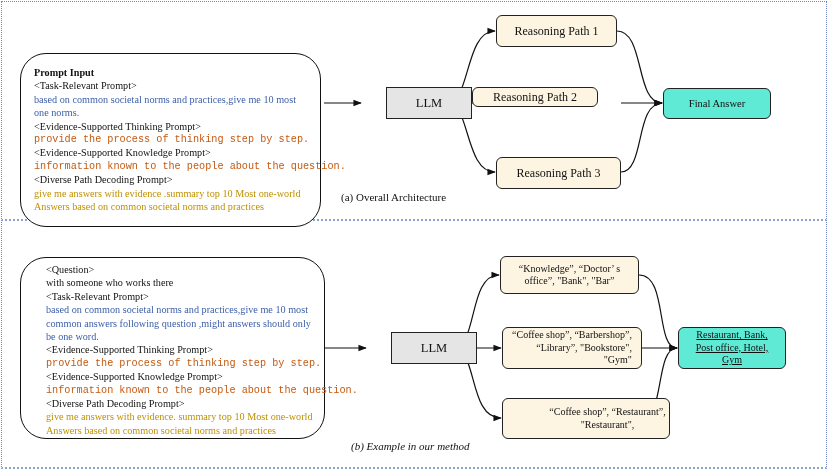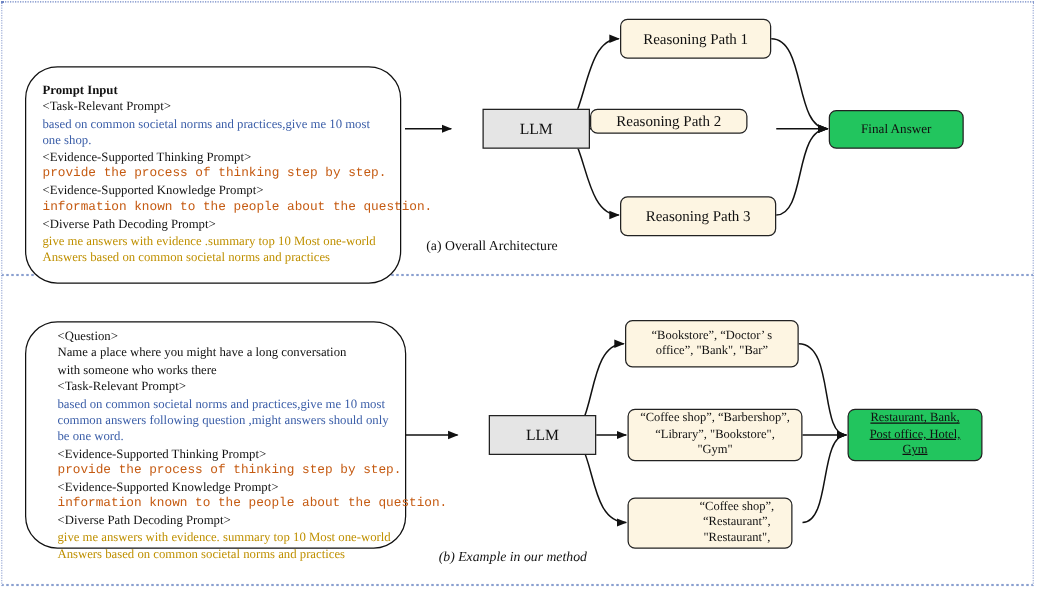--- a/index.html
+++ b/index.html
@@ -14,21 +14,21 @@
   .black { color: #111; }
   .blue { color: #3b5ea8; }
   .orange { color: #c55a11; font-family: Liberation Mono, monospace; }
   .gold { color: #bf9000; }
   .bold { font-weight: bold; }
   .node { position: absolute; box-sizing: border-box; border: 1.4px solid #222;
           display: flex; align-items: center; justify-content: center; text-align: center; }
   .llm { background: #e5e5e5; border-radius: 0; font-size: 12.5px; margin-left: 24px; }
   .path { background: #fdf5e2; border-radius: 6px; font-size: 12px; }
   .path.small { font-size: 10px; line-height: 12.5px; }
-  .final { background: #22c55e; border-radius: 6px; font-size: 10.5px; }
+  .final { background: #5eead4; border-radius: 6px; font-size: 10.5px; }
   .final.small { font-size: 10px; line-height: 12.5px; text-decoration: underline; }
   .caption { position: absolute; font-size: 11px; white-space: nowrap; }
   svg.wires { position: absolute; left: 0; top: 0; width: 830px; height: 471px; pointer-events: none; }
 </style>
 </head>
 <body>
 
 <div class="panel" id="panel-a"></div>
 <div class="panel" id="panel-b"></div>
 
@@ -54,21 +54,21 @@
   <path d="M639,275 C668,275 655,348 677,348" stroke="#111" stroke-width="1.2" fill="none" marker-end="url(#arr)"></path>
   <path d="M642,348 L677,348" stroke="#111" stroke-width="1.2" fill="none" marker-end="url(#arr)"></path>
   <path d="M642,418 C665,418 655,348 677,348" stroke="#111" stroke-width="1.2" fill="none" marker-end="url(#arr)"></path>
 </svg>
 
 <div class="prompt-box" id="prompt-a" style="left:20px; top:16px; width:301px; height:174px; padding-top:12px;margin-top:37px;">
   <span class="ln black bold">Prompt Input</span>
   <div id="prompt-a-lines">
       <span class="ln black">&lt;Task-Relevant Prompt&gt;</span>
       <span class="ln blue">based on common societal norms and practices,give me 10 most</span>
-      <span class="ln blue">one shop.</span>
+      <span class="ln blue">one norms.</span>
       <span class="ln black">&lt;Evidence-Supported Thinking Prompt&gt;</span>
       <span class="ln orange">provide the process of thinking step by step.</span>
       <span class="ln black">&lt;Evidence-Supported Knowledge Prompt&gt;</span>
       <span class="ln orange">information known to the people about the question.</span>
       <span class="ln black">&lt;Diverse Path Decoding Prompt&gt;</span>
       <span class="ln gold">give me answers with evidence .summary top 10 Most one-world</span>
       <span class="ln gold">Answers based on common societal norms and practices</span>
     </div>
 </div>
 
@@ -85,53 +85,52 @@
   <span>Reasoning Path 3</span>
 </div>
 <div class="node final" style="left:663px; top:88px; width:108px; height:31px;">
   <span>Final Answer</span>
 </div>
 <div class="caption" style="left:341px; top:191px;">(a) Overall Architecture</div>
 
 <div class="prompt-box" id="prompt-b" style="left:20px; top:257px; width:305px; height:182px; padding-top:5px; padding-left:25px;">
   <div id="prompt-b-lines">
       <span class="ln black">&lt;Question&gt;</span>
-      <span class="ln black">Name a place where you might have a long conversation</span>
       <span class="ln black">with someone who works there</span>
       <span class="ln black">&lt;Task-Relevant Prompt&gt;</span>
       <span class="ln blue">based on common societal norms and practices,give me 10 most</span>
       <span class="ln blue"> common answers following question ,might answers should only</span>
       <span class="ln blue"> be one word.</span>
       <span class="ln black">&lt;Evidence-Supported Thinking Prompt&gt;</span>
       <span class="ln orange">provide the process of thinking step by step.</span>
       <span class="ln black">&lt;Evidence-Supported Knowledge Prompt&gt;</span>
       <span class="ln orange">information known to the people about the question.</span>
       <span class="ln black">&lt;Diverse Path Decoding Prompt&gt;</span>
       <span class="ln gold">give me answers with evidence. summary top 10 Most one-world</span>
       <span class="ln gold">Answers based on common societal norms and practices</span>
     </div>
 </div>
 
 <div class="node llm" style="left:367px; top:332px; width:86px; height:32px;">
   <span>LLM</span>
 </div>
 <div class="node path small" style="left:500px; top:256px; width:139px; height:38px;">
   <div id="bpath-0">
-      <div>“Bookstore”, “Doctor’ s</div>
+      <div>“Knowledge”, “Doctor’ s</div>
       <div>office”, "Bank", "Bar”</div>
     </div>
 </div>
-<div class="node path small" style="left:502px; top:327px; width:140px; height:42px;">
+<div class="node path small" style="left:502px; top:327px; width:140px; height:42px;text-align:right;">
   <div id="bpath-1">
       <div>“Coffee shop”, “Barbershop”,</div>
       <div>“Library”, "Bookstore",</div>
       <div>"Gym"</div>
     </div>
 </div>
-<div class="node path small" style="left:502px; top:398px; width:132px; height:41px;padding-left:43px;">
+<div class="node path small" style="left:502px; top:398px; width:168px; height:41px;padding-left:43px;">
   <div id="bpath-2">
       <div>“Coffee shop”, “Restaurant”,</div>
       <div>"Restaurant",</div>
     </div>
 </div>
 <div class="node final small" style="left:678px; top:327px; width:108px; height:42px;">
   <div id="bfinal">
       <div>Restaurant, Bank,</div>
       <div>Post office, Hotel,</div>
       <div>Gym</div>

